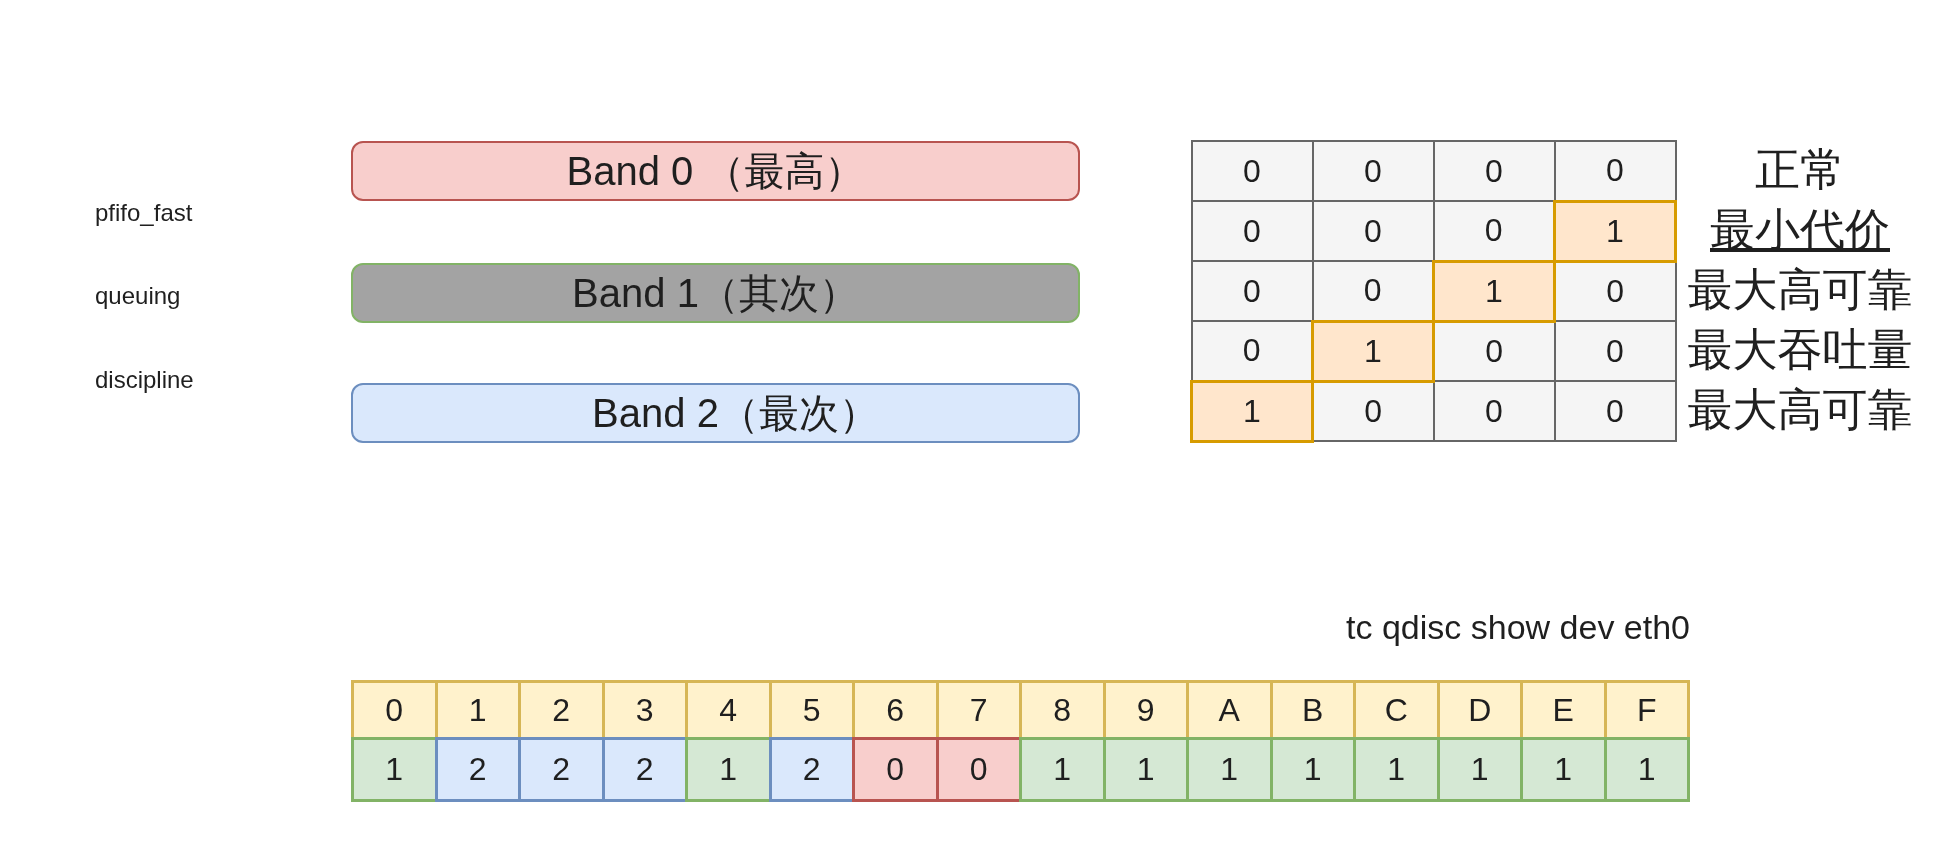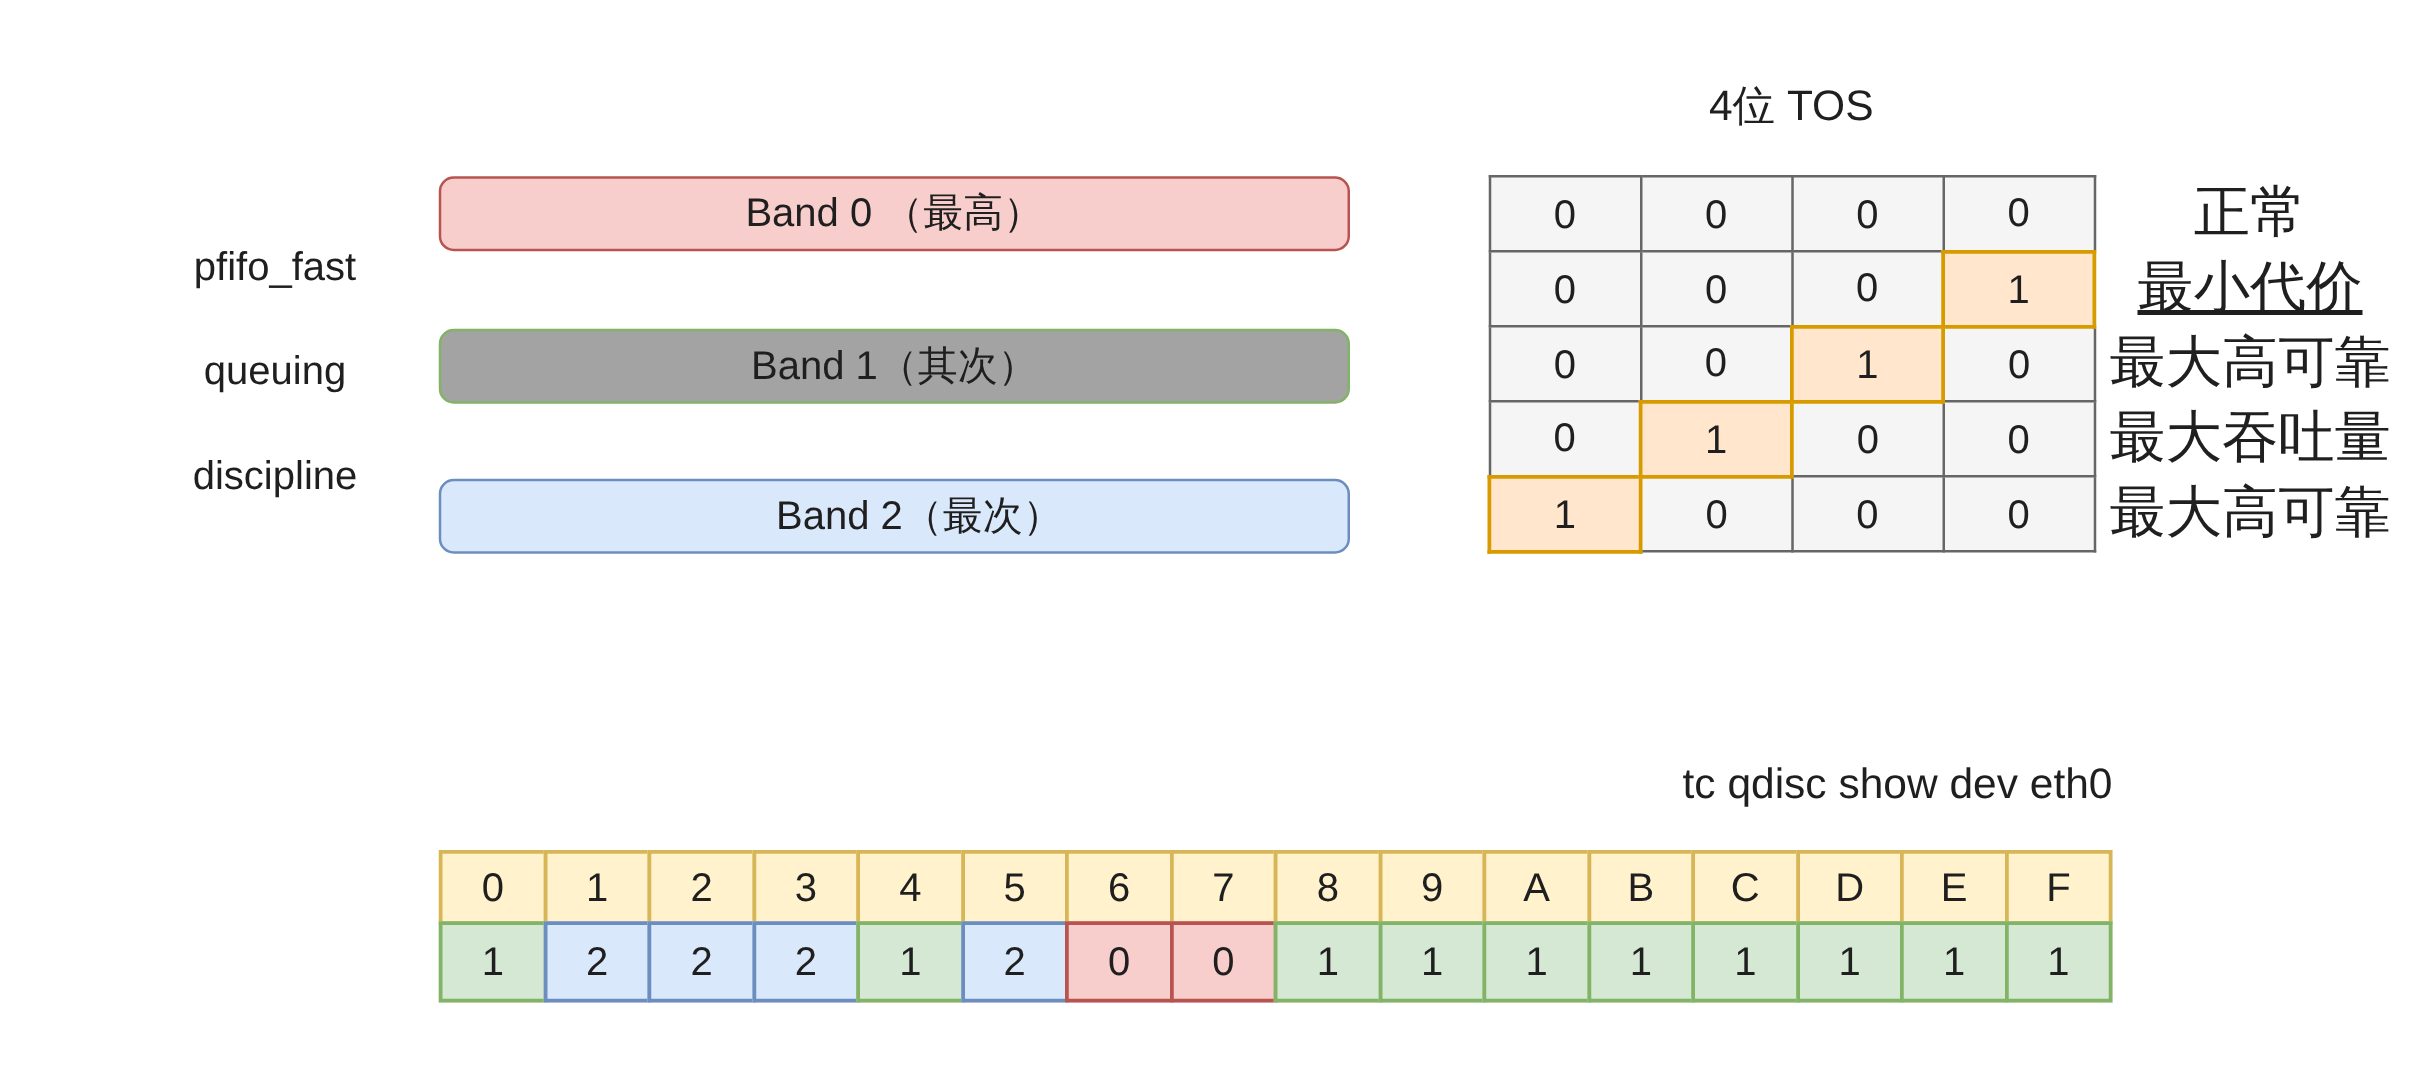--- a/index.html
+++ b/index.html
@@ -5,28 +5,28 @@
   html,body { margin:0; padding:0; background:#ffffff; }
   .canvas {
     position:relative; width:1948px; height:853px; background:#ffffff;
     font-family:"Liberation Sans","DejaVu Sans",sans-serif; color:#1f1f1f;
     overflow:hidden;
   }
 
   
   .side-label {
     position:absolute; left:95px; width:250px; height:38px; line-height:38px;
-    text-align:center; font-size:32px;
+    font-size:24px;
   }
 
   
   .band {
     position:absolute; left:351px; width:729px; height:60px;
     box-sizing:border-box; border:2px solid; border-radius:12px;
-    display:flex; align-items:center; justify-content:center; font-size:32px;
+    display:flex; align-items:center; justify-content:center; font-size:40px;
   }
   .band-0 { top:141px; background:#F8CECC; border-color:#B85450; }
   .band-1 { top:263px; background:#a3a3a3; border-color:#82B366;align-items:center; }
   .band-2 { top:383px; background:#DAE8FC; border-color:#6C8EBF;padding-left:40px; }
 
   
   .tos-title {
     position:absolute; left:1190px; top:66px; width:486px; height:38px; line-height:38px;
     text-align:center; font-size:34px;
   }
@@ -84,21 +84,20 @@
   <div class="band band-0">
     <span>Band 0 （最高）</span>
   </div>
   <div class="band band-1">
     <span>Band 1（其次）</span>
   </div>
   <div class="band band-2">
     <span>Band 2（最次）</span>
   </div>
 
-  <div class="tos-title">4位 TOS</div>
   <table class="matrix">
     <tbody>
         <tr>
           <td>0</td>
           <td>0</td>
           <td>0</td>
           <td>0</td>
         </tr>
         <tr>
           <td>0</td>

